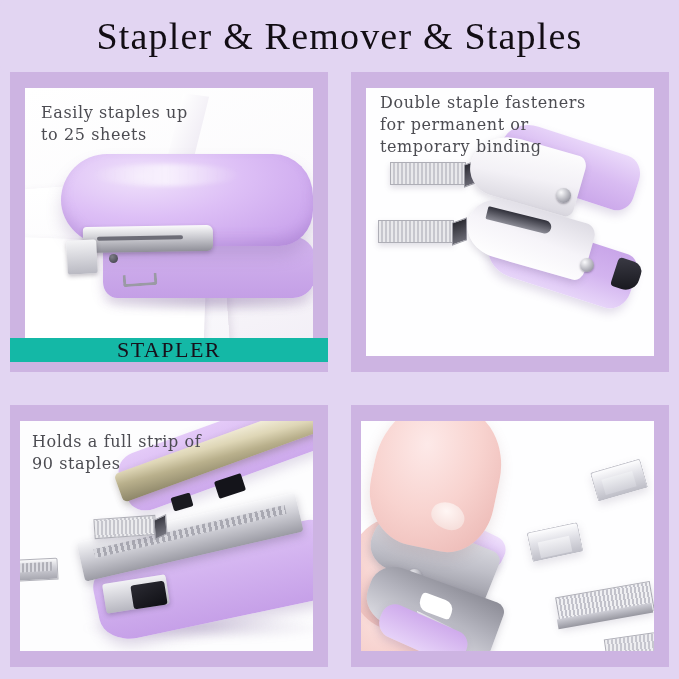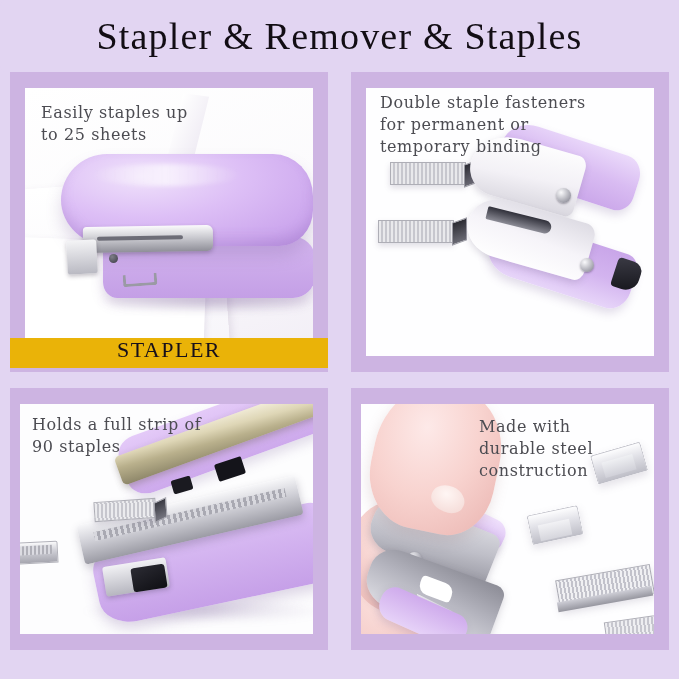--- a/index.html
+++ b/index.html
@@ -34,34 +34,34 @@
   #grid { position: absolute; left: 0; top: 72px; width: 679px; height: 607px; }
 
   .card {
     position: absolute;
     background: #cdb4e2;
     padding: 16px 15px 16px 15px;
   }
   .card.col-l { left: 10px;  width: 318px; }
   .card.col-r { left: 351px; width: 318px; }
   .card.row-1 { top: 0px;   height: 300px; }
-  .card.row-2 { top: 316px; height: 262px; padding-left: 10px; }
+  .card.row-2 { top: 333px; height: 262px; padding-left: 10px; }
 
   .photo {
     position: relative;
     width: 100%; height: 100%;
     background: #fdfdfd;
     overflow: hidden;
   }
 
   
   .caption-band {
     position: absolute;
-    height: 30px;
-    background: #eab308;
+    height: 24px;
+    background: #14b8a6;
     display: flex;
     justify-content: center;
   }
   .caption-band.col-l { left: 10px;  width: 318px; top: 266px; }
   .caption-band.col-r { left: 351px; width: 318px; top: 266px; }
   .caption-text {
     font-family: "Liberation Serif", serif;
     font-size: 22px;
     line-height: 24px;
     letter-spacing: 1.5px;
@@ -410,19 +410,16 @@
       <div class="p4-nail"></div>
 
       <div class="p4-stp p4-stp-u p4-stp2"></div>
       <div class="p4-stp2-hole"></div>
       <div class="p4-stp p4-stp-u p4-stp1"></div>
       <div class="p4-stp1-hole"></div>
       <div class="p4-strip"></div>
       <div class="p4-strip-lip"></div>
       <div class="p4-strip2"></div>
 
-      <div class="callout br">Made with
-durable steel
-construction</div>
     </div>
   </div>
 
 </div>
 
 </body></html>

